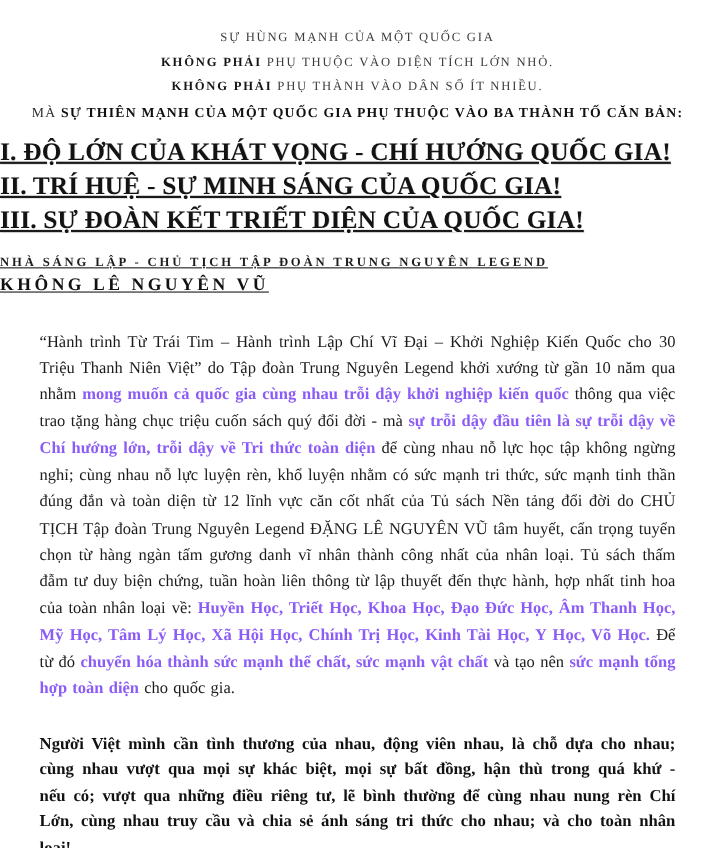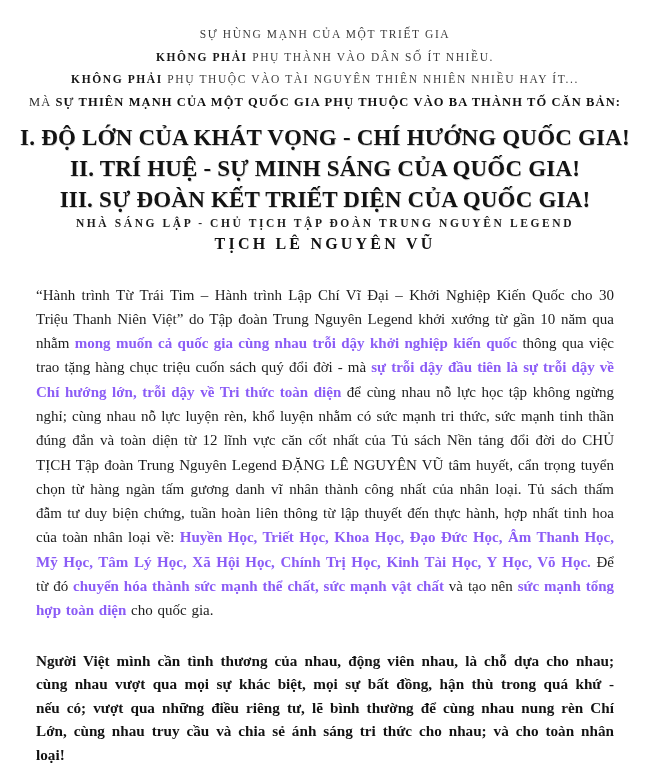--- a/index.html
+++ b/index.html
@@ -26,33 +26,33 @@
   .header-line-final {
     font-size: 12.5px;
     letter-spacing: 1.1px;
     color: #2e2e2e;
     line-height: 23px;
     white-space: nowrap;
   }
   .header-line-final .hdr-bold { font-weight: bold; color: #111111; }
 
   
-  .headline { text-align: center; margin-top: 8px; }
+  .headline { text-align: left; margin-top: 8px; text-decoration: underline; }
   .headline-line {
     font-weight: bold;
     font-size: 23px;
     line-height: 31px;
     letter-spacing: 0.2px;
     color: #131313;
     white-space: nowrap;
     text-shadow: 0.6px 0.6px 0 rgba(160,160,160,0.45);
   }
 
   
-  .attribution { text-align: center; margin-top: 0; }
+  .attribution { text-align: left; margin-top: 16px; text-decoration: underline; }
   .attribution-role {
     font-weight: bold;
     font-size: 11.5px;
     letter-spacing: 2.6px;
     color: #1c1c1c;
     line-height: 16px;
     white-space: nowrap;
   }
   .attribution-name {
     font-weight: bold;
@@ -83,42 +83,42 @@
     font-size: 15.2px;
   }
 </style>
 </head>
 <body>
 
 <div class="page">
 
   <div class="header">
     <div class="header-line">
-      <span>SỰ HÙNG MẠNH CỦA MỘT TRIẾT GIA</span>
+      <span>SỰ HÙNG MẠNH CỦA MỘT QUỐC GIA</span>
+    </div>
+    <div class="header-line">
+      <span class="hdr-bold">KHÔNG PHẢI</span><span> PHỤ THUỘC VÀO DIỆN TÍCH LỚN NHỎ.</span>
     </div>
     <div class="header-line">
       <span class="hdr-bold">KHÔNG PHẢI</span><span> PHỤ THÀNH VÀO DÂN SỐ ÍT NHIỀU.</span>
-    </div>
-    <div class="header-line">
-      <span class="hdr-bold">KHÔNG PHẢI</span><span> PHỤ THUỘC VÀO TÀI NGUYÊN THIÊN NHIÊN NHIỀU HAY ÍT...</span>
     </div>
     <div class="header-line-final">
       <span>MÀ </span><span class="hdr-bold">SỰ THIÊN MẠNH CỦA MỘT QUỐC GIA PHỤ THUỘC VÀO BA THÀNH TỐ CĂN BẢN:</span>
     </div>
   </div>
 
   <div class="headline">
     <div class="headline-line">I. ĐỘ LỚN CỦA KHÁT VỌNG - CHÍ HƯỚNG QUỐC GIA!</div>
     <div class="headline-line">II. TRÍ HUỆ - SỰ MINH SÁNG CỦA QUỐC GIA!</div>
     <div class="headline-line">III. SỰ ĐOÀN KẾT TRIẾT DIỆN CỦA QUỐC GIA!</div>
   </div>
 
   <div class="attribution">
     <div class="attribution-role">NHÀ SÁNG LẬP - CHỦ TỊCH TẬP ĐOÀN TRUNG NGUYÊN LEGEND</div>
-    <div class="attribution-name">TỊCH LÊ NGUYÊN VŨ</div>
+    <div class="attribution-name">KHÔNG LÊ NGUYÊN VŨ</div>
   </div>
 
   <div class="body-text">
     <p class="paragraph"><span>“Hành trình Từ Trái Tim – Hành trình Lập Chí Vĩ Đại – Khởi Nghiệp Kiến Quốc cho 30 Triệu Thanh Niên Việt” do Tập đoàn Trung Nguyên Legend khởi xướng từ gần 10 năm qua nhằm </span><span class="bold">mong muốn cả quốc gia cùng nhau trỗi dậy khởi nghiệp kiến quốc</span><span> thông qua việc trao tặng hàng chục triệu cuốn sách quý đổi đời - mà </span><span class="bold">sự trỗi dậy đầu tiên là sự trỗi dậy về Chí hướng lớn, trỗi dậy về Tri thức toàn diện</span><span> để cùng nhau nỗ lực học tập không ngừng nghỉ; cùng nhau nỗ lực luyện rèn, khổ luyện nhằm có sức mạnh tri thức, sức mạnh tinh thần đúng đắn và toàn diện từ 12 lĩnh vực căn cốt nhất của Tủ sách Nền tảng đổi đời do CHỦ TỊCH Tập đoàn Trung Nguyên Legend ĐẶNG LÊ NGUYÊN VŨ tâm huyết, cẩn trọng tuyển chọn từ hàng ngàn tấm gương danh vĩ nhân thành công nhất của nhân loại. Tủ sách thấm đẫm tư duy biện chứng, tuần hoàn liên thông từ lập thuyết đến thực hành, hợp nhất tinh hoa của toàn nhân loại về: </span><span class="bold">Huyền Học, Triết Học, Khoa Học, Đạo Đức Học, Âm Thanh Học, Mỹ Học, Tâm Lý Học, Xã Hội Học, Chính Trị Học, Kinh Tài Học, Y Học, Võ Học.</span><span> Để từ đó </span><span class="bold">chuyển hóa thành sức mạnh thể chất, sức mạnh vật chất</span><span> và tạo nên </span><span class="bold">sức mạnh tổng hợp toàn diện</span><span> cho quốc gia.</span></p>
     <p class="paragraph paragraph-closing">Người Việt mình cần tình thương của nhau, động viên nhau, là chỗ dựa cho nhau; cùng nhau vượt qua mọi sự khác biệt, mọi sự bất đồng, hận thù trong quá khứ - nếu có; vượt qua những điều riêng tư, lẽ bình thường để cùng nhau nung rèn Chí Lớn, cùng nhau truy cầu và chia sẻ ánh sáng tri thức cho nhau; và cho toàn nhân loại!</p>
   </div>
 
 </div>
 
 </body></html>

